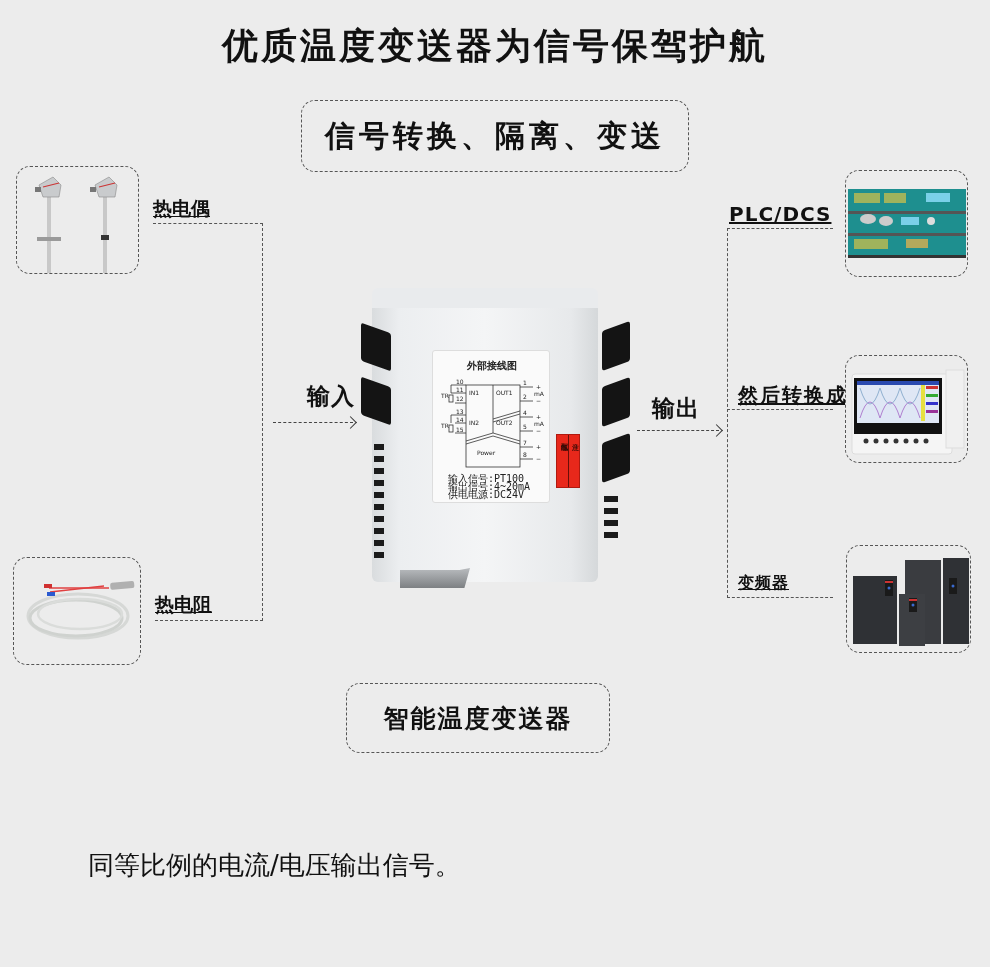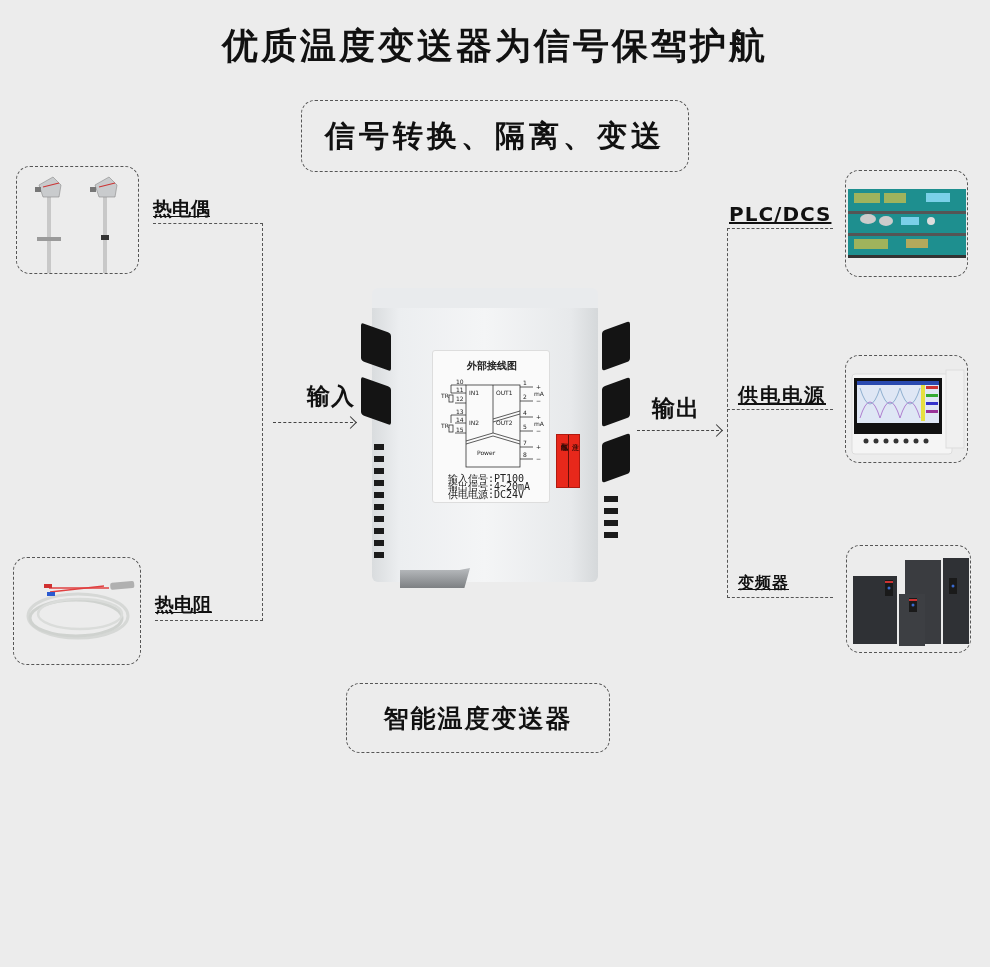--- a/index.html
+++ b/index.html
@@ -187,21 +187,21 @@
 </div>
 
 <div class="abs arrow-label" style="left:652px;top:393px;">输出</div>
 <div class="abs arrow" style="left:637px;top:430px;width:82px;"></div>
 
 <div class="abs vline" style="left:727px;top:228px;height:370px;"></div>
 
 <div class="abs label" style="left:729px;top:202px;font-size:20px;letter-spacing:1px;">PLC/DCS</div>
 <div class="abs hline" style="left:727px;top:228px;width:106px;"></div>
 
-<div class="abs label" style="left:738px;top:382px;font-size:20px;letter-spacing:2px;">供电电源</div>
+<div class="abs label" style="left:738px;top:382px;font-size:20px;letter-spacing:2px;">然后转换成</div>
 <div class="abs hline" style="left:727px;top:409px;width:106px;"></div>
 
 <div class="abs label" style="left:738px;top:573px;font-size:16px;letter-spacing:1px;">变频器</div>
 <div class="abs hline" style="left:727px;top:597px;width:106px;"></div>
 
 <div class="abs dash-box img-box" style="left:845px;top:170px;width:123px;height:107px;">
   <svg width="123" height="107" viewBox="0 0 123 107">
     <rect x="2" y="18" width="118" height="66" fill="#1e8f8f"></rect>
     <rect x="2" y="40" width="118" height="3" fill="#555"></rect>
     <rect x="2" y="62" width="118" height="3" fill="#555"></rect>
@@ -257,13 +257,14 @@
     <rect x="38" y="35" width="8" height="2" fill="#c33"></rect>
     <rect x="62" y="53" width="8" height="2" fill="#c33"></rect>
   </svg>
 </div>
 
 <div class="abs dash-box bottom-box">
   <span>智能温度变送器</span>
 </div>
 
 <div class="abs desc">
+  <div>同等比例的电流/电压输出信号。</div>
 </div>
 
 </body></html>

